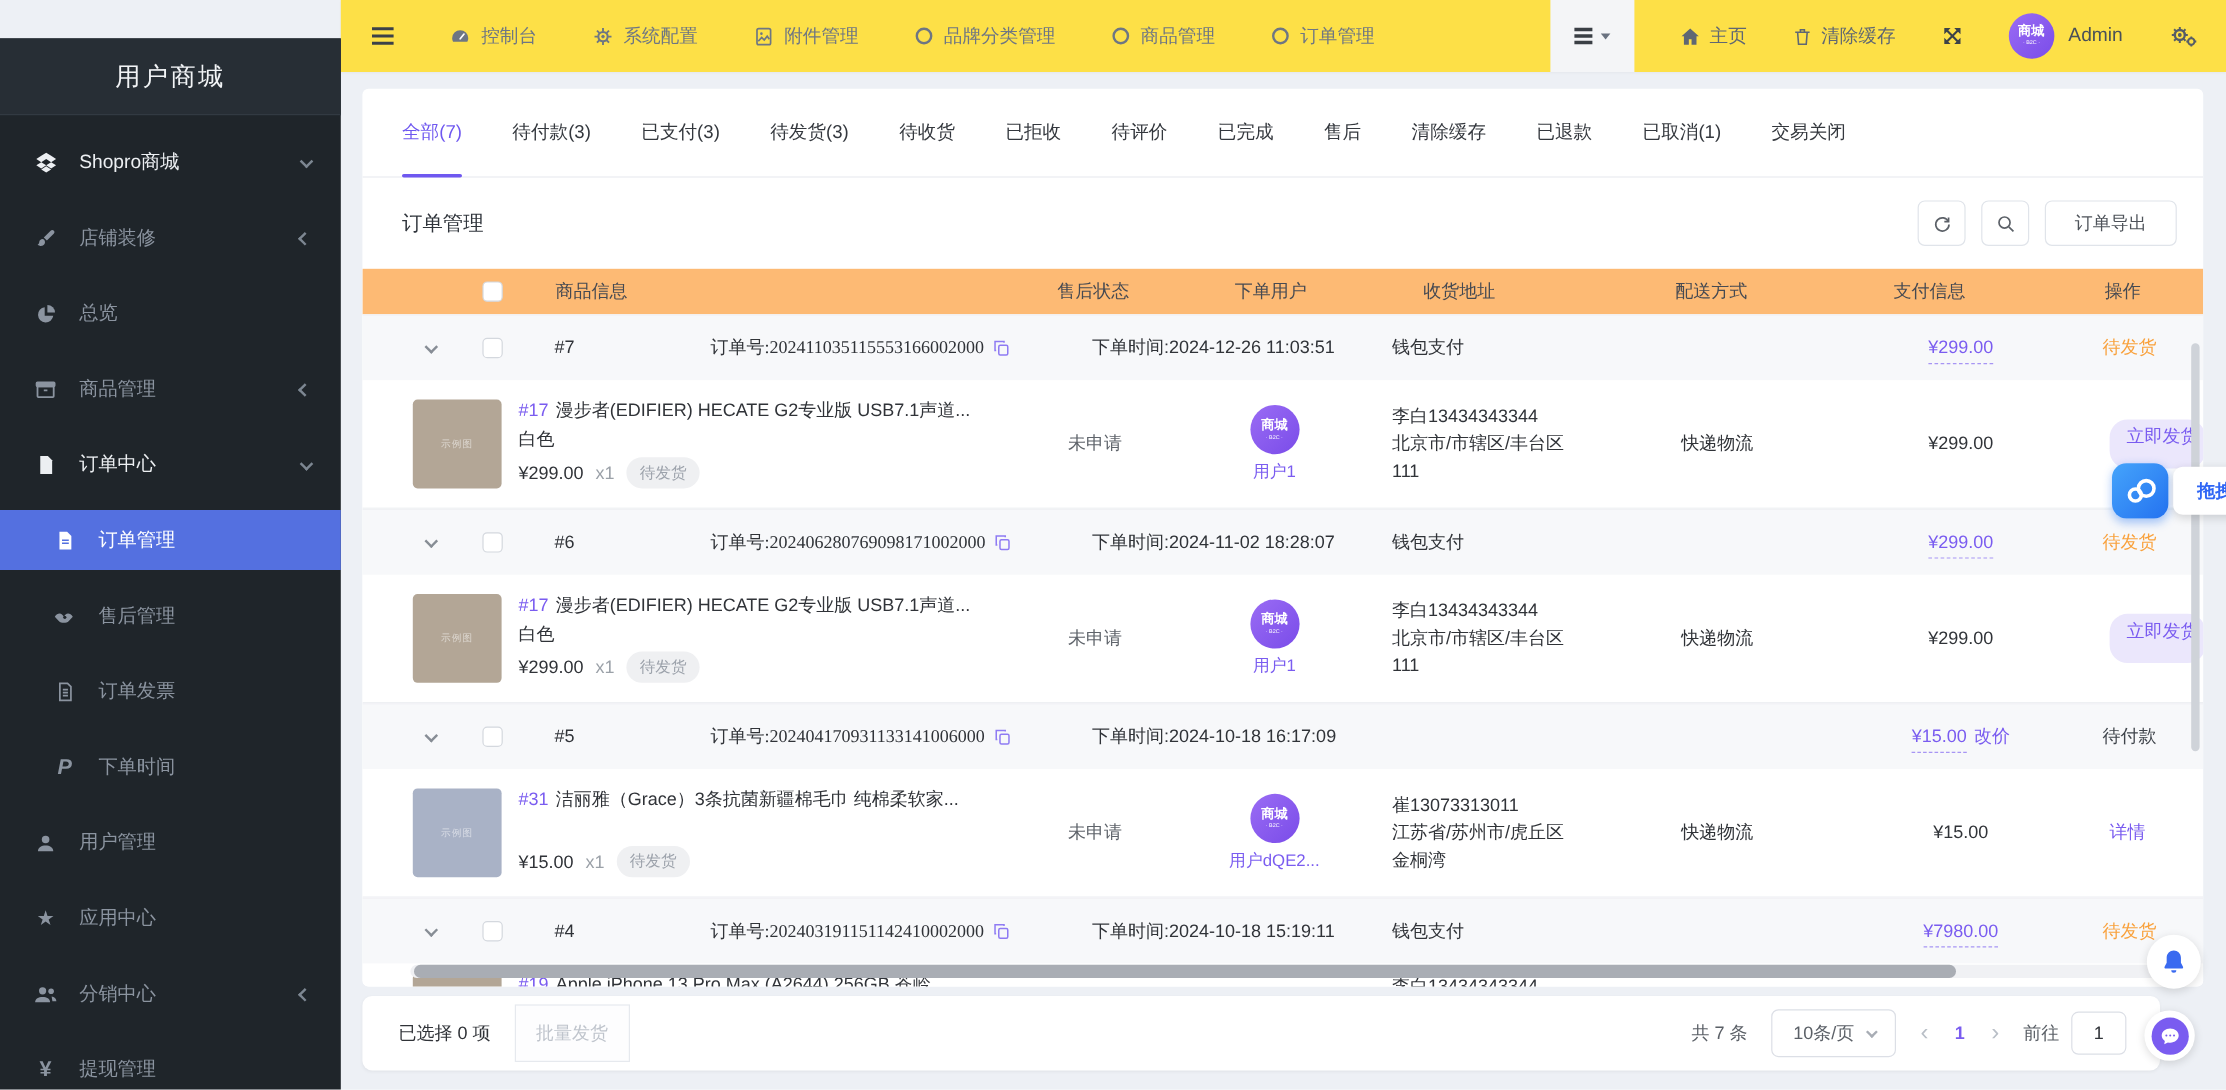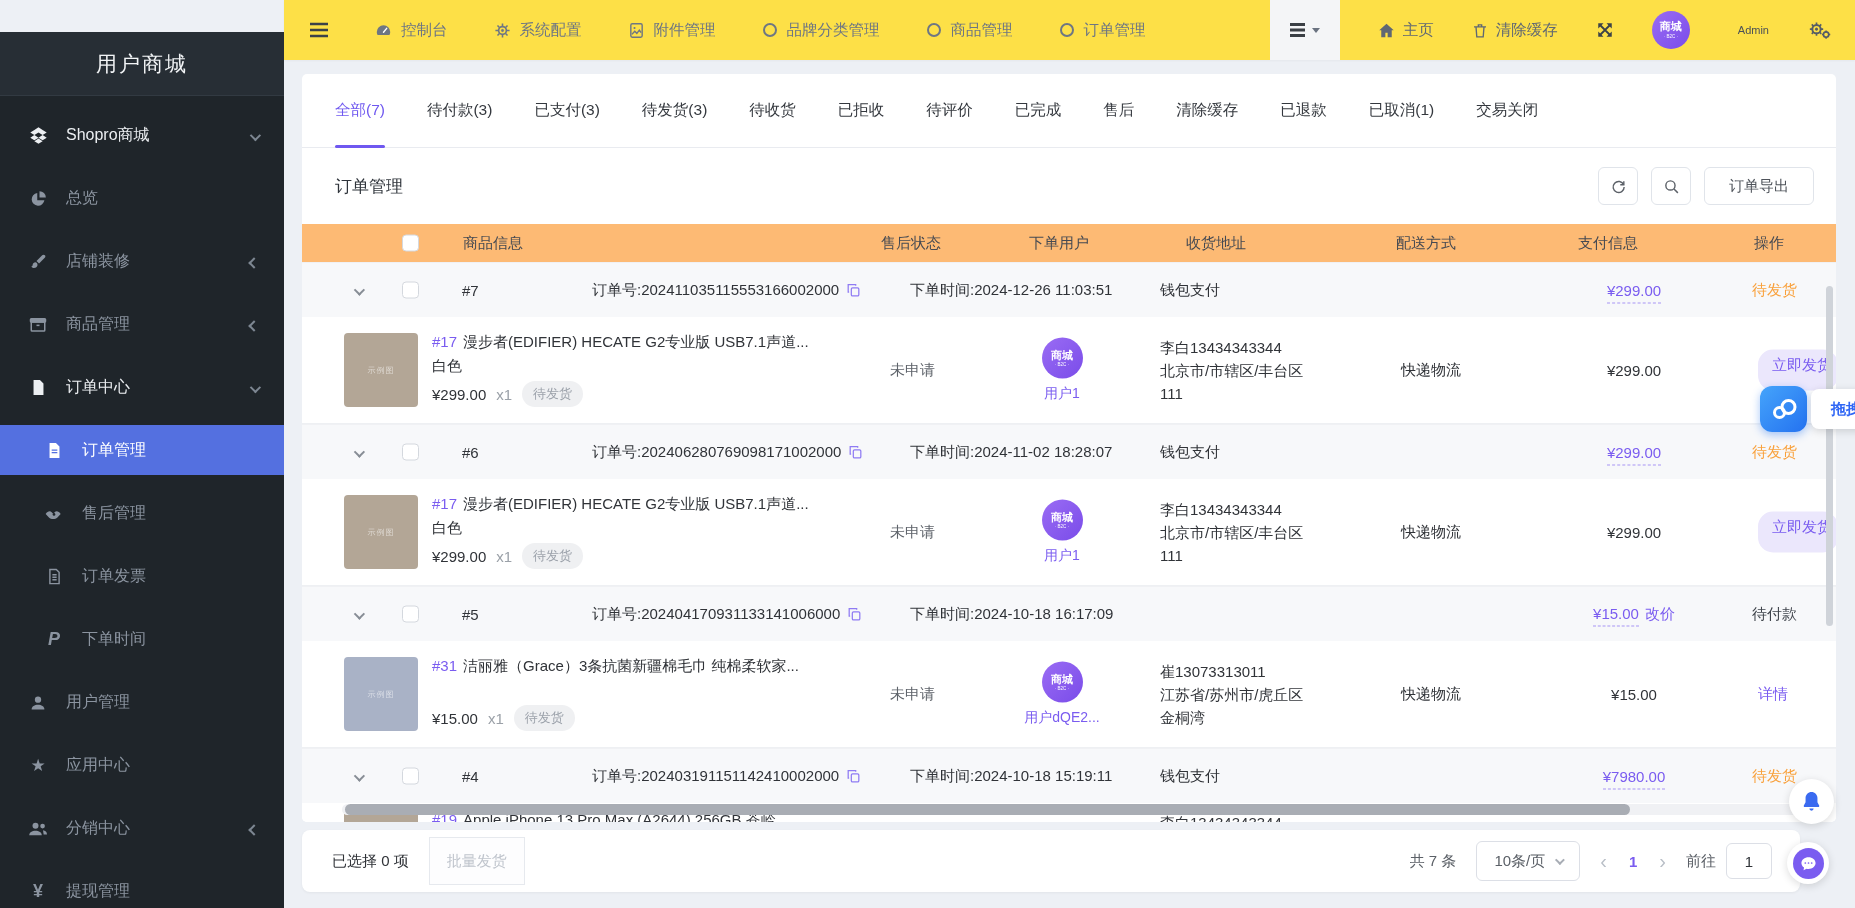--- a/index.html
+++ b/index.html
@@ -28,21 +28,21 @@
   .tn-item { display:flex; align-items:center; gap:9px; color:#6e7683; cursor:pointer; font-size:15.5px; }
   .tn-item svg { flex:0 0 auto; }
   .tn-right { margin-left:auto; display:flex; align-items:center; }
   .tn-listbtn { width:70px; height:60px; background:#f4f5f7; display:flex; align-items:center; justify-content:center; gap:6px; cursor:pointer; color:#3a3f45;}
   .caret-down { width:0; height:0; border-left:4.5px solid transparent; border-right:4.5px solid transparent; border-top:5.5px solid #6a7280; }
   .tn-act { display:flex; align-items:center; gap:8px; color:#5f6773; cursor:pointer; font-size:15.5px; margin-left:38px;}
   .tn-avatar-wrap { display:flex; align-items:center; gap:12px; margin-left:38px; cursor:pointer; }
   .avatar { width:38px; height:38px; border-radius:50%; background:linear-gradient(135deg,#9a6cf4,#7a4ce9); color:#fff; display:flex; flex-direction:column; align-items:center; justify-content:center; line-height:1; }
   .avatar .a1 { font-size:11px; font-weight:bold; }
   .avatar .a2 { font-size:5px; margin-top:2px; transform:scale(.9); }
-  .tn-user { color:#4a5058; font-size:11px;margin-left:36px; }
+  .tn-user { color:#4a5058; font-size:16px; }
   .tn-gears { margin:0 24px 0 38px; color:#565d66; cursor:pointer; }
 
   
   .content { position:absolute; left:284px; top:60px; width:1571px; height:848px; background:#edf0f5; }
   .card { position:absolute; left:18px; top:14px; width:1534px; height:748px; background:#fff; border-radius:5px; overflow:hidden; }
 
   .tabs { height:74px; display:flex; align-items:center; padding:0 0 0 33px; gap:42px; border-bottom:1px solid #e9ebf0; }
   .tab { font-size:15.5px; color:#34383e; cursor:pointer; position:relative; height:100%; display:flex; align-items:center; }
   .tab.active { color:#6f58f0; }
   .tab.active::after { content:""; position:absolute; left:0; right:0; bottom:-1px; height:3px; background:#6f58f0; border-radius:2px; }
@@ -58,21 +58,21 @@
   .thead > span { position:absolute; top:50%; transform:translateY(-50%); }
   .cb { display:inline-block; width:17px; height:17px; border:1.5px solid #d4d8de; border-radius:4px; background:#fff; cursor:pointer; }
   .h-cb { left:100px; } .h-info { left:161px; } .h-after { left:579px; } .h-user { left:727px; }
   .h-addr { left:884px; } .h-deliv { left:1094px; } .h-pay { left:1276px; } .h-act { left:1452px; }
 
   .rsum { height:55px; background:#f7f8fa; position:relative; border-top:1px solid #f0f1f4; }
   .rsum > * { position:absolute; top:50%; transform:translateY(-50%); }
   .r-exp { left:52px; color:#878d95; cursor:pointer; }
   .r-cb { left:100px; }
   .r-id { left:160px; color:#303338; }
-  .r-no { left:290px; color:#303338; display:flex; align-items:center; gap:7px; }
+  .r-no { left:290px; color:#303338; display:flex; align-items:center; gap:7px;font-family:Liberation Serif, serif; }
   .copy-ic { cursor:pointer; }
   .r-time { left:608px; color:#303338; }
   .r-pay { left:858px; color:#303338; }
   .r-price { left:1242px; width:180px; text-align:center; color:#7a5cf0; }
   .pdash { border-bottom:1.5px dashed #a795f4; padding-bottom:4px; cursor:pointer; }
   .psuffix { margin-left:6px; cursor:pointer; }
   .r-status { left:1450px; font-size:15px; }
   .st-orange { color:#f9a13c; } .st-dark { color:#3f444b; }
 
   .rprod { height:107px; background:#fff; position:relative; border-bottom:1px solid #eef0f3; }
@@ -143,35 +143,35 @@
             <path d="M12 1.5 6.8 4.9l5.2 3.3 5.2-3.3zM6.8 4.9 1.6 8.2l5.2 3.3L12 8.2zM17.2 4.9 12 8.2l5.2 3.3 5.2-3.3zM6.8 11.5l-5.2 3.3 5.2 3.3 5.2-3.3zM17.2 11.5 12 14.8l5.2 3.3 5.2-3.3zM12 15.9l-5.2 3.3 5.2 3.3 5.2-3.3z"></path>
           </svg>
       </span>
       <span>Shopro商城</span>
       <span class="chev-right"><span class="chev down"></span></span>
     </div>
 
     <div class="s-item">
       <span class="s-icon">
         <svg width="18" height="18" viewBox="0 0 24 24" fill="#8b94a0">
+            <path d="M21.2 3c-1-1-2.6-1-3.6 0L10 10.6l3.4 3.4L21 6.4c1-1 1.2-2.4.2-3.4zM8.6 12.3c-1.9 0-3.5 1.5-3.7 3.4-.1 1.2-.8 2.1-1.8 2.5 1.4 1.4 3.4 2 5.3 1.5 2.1-.6 3.4-2.8 2.8-4.9-.4-1.5-1.5-2.5-2.6-2.5z"></path>
+          </svg>
+      </span>
+      <span>店铺装修</span>
+      <span class="chev-right"><span class="chev left"></span></span>
+    </div>
+
+    <div class="s-item">
+      <span class="s-icon">
+        <svg width="18" height="18" viewBox="0 0 24 24" fill="#8b94a0">
             <path d="M11 4a8.5 8.5 0 1 0 9.5 9.5H11z"></path>
             <path d="M14 1.5A8.5 8.5 0 0 1 22.5 10H14z"></path>
           </svg>
       </span>
       <span>总览</span>
-    </div>
-
-    <div class="s-item">
-      <span class="s-icon">
-        <svg width="18" height="18" viewBox="0 0 24 24" fill="#8b94a0">
-            <path d="M21.2 3c-1-1-2.6-1-3.6 0L10 10.6l3.4 3.4L21 6.4c1-1 1.2-2.4.2-3.4zM8.6 12.3c-1.9 0-3.5 1.5-3.7 3.4-.1 1.2-.8 2.1-1.8 2.5 1.4 1.4 3.4 2 5.3 1.5 2.1-.6 3.4-2.8 2.8-4.9-.4-1.5-1.5-2.5-2.6-2.5z"></path>
-          </svg>
-      </span>
-      <span>店铺装修</span>
-      <span class="chev-right"><span class="chev left"></span></span>
     </div>
 
     <div class="s-item">
       <span class="s-icon">
         <svg width="18" height="18" viewBox="0 0 24 24" fill="none" stroke="#8b94a0" stroke-width="2">
             <rect x="3" y="8" width="18" height="12" rx="1"></rect>
             <rect x="2" y="3.5" width="20" height="4.5" rx="1" fill="#8b94a0"></rect>
             <path d="M10 12.5h4"></path>
           </svg>
       </span>

